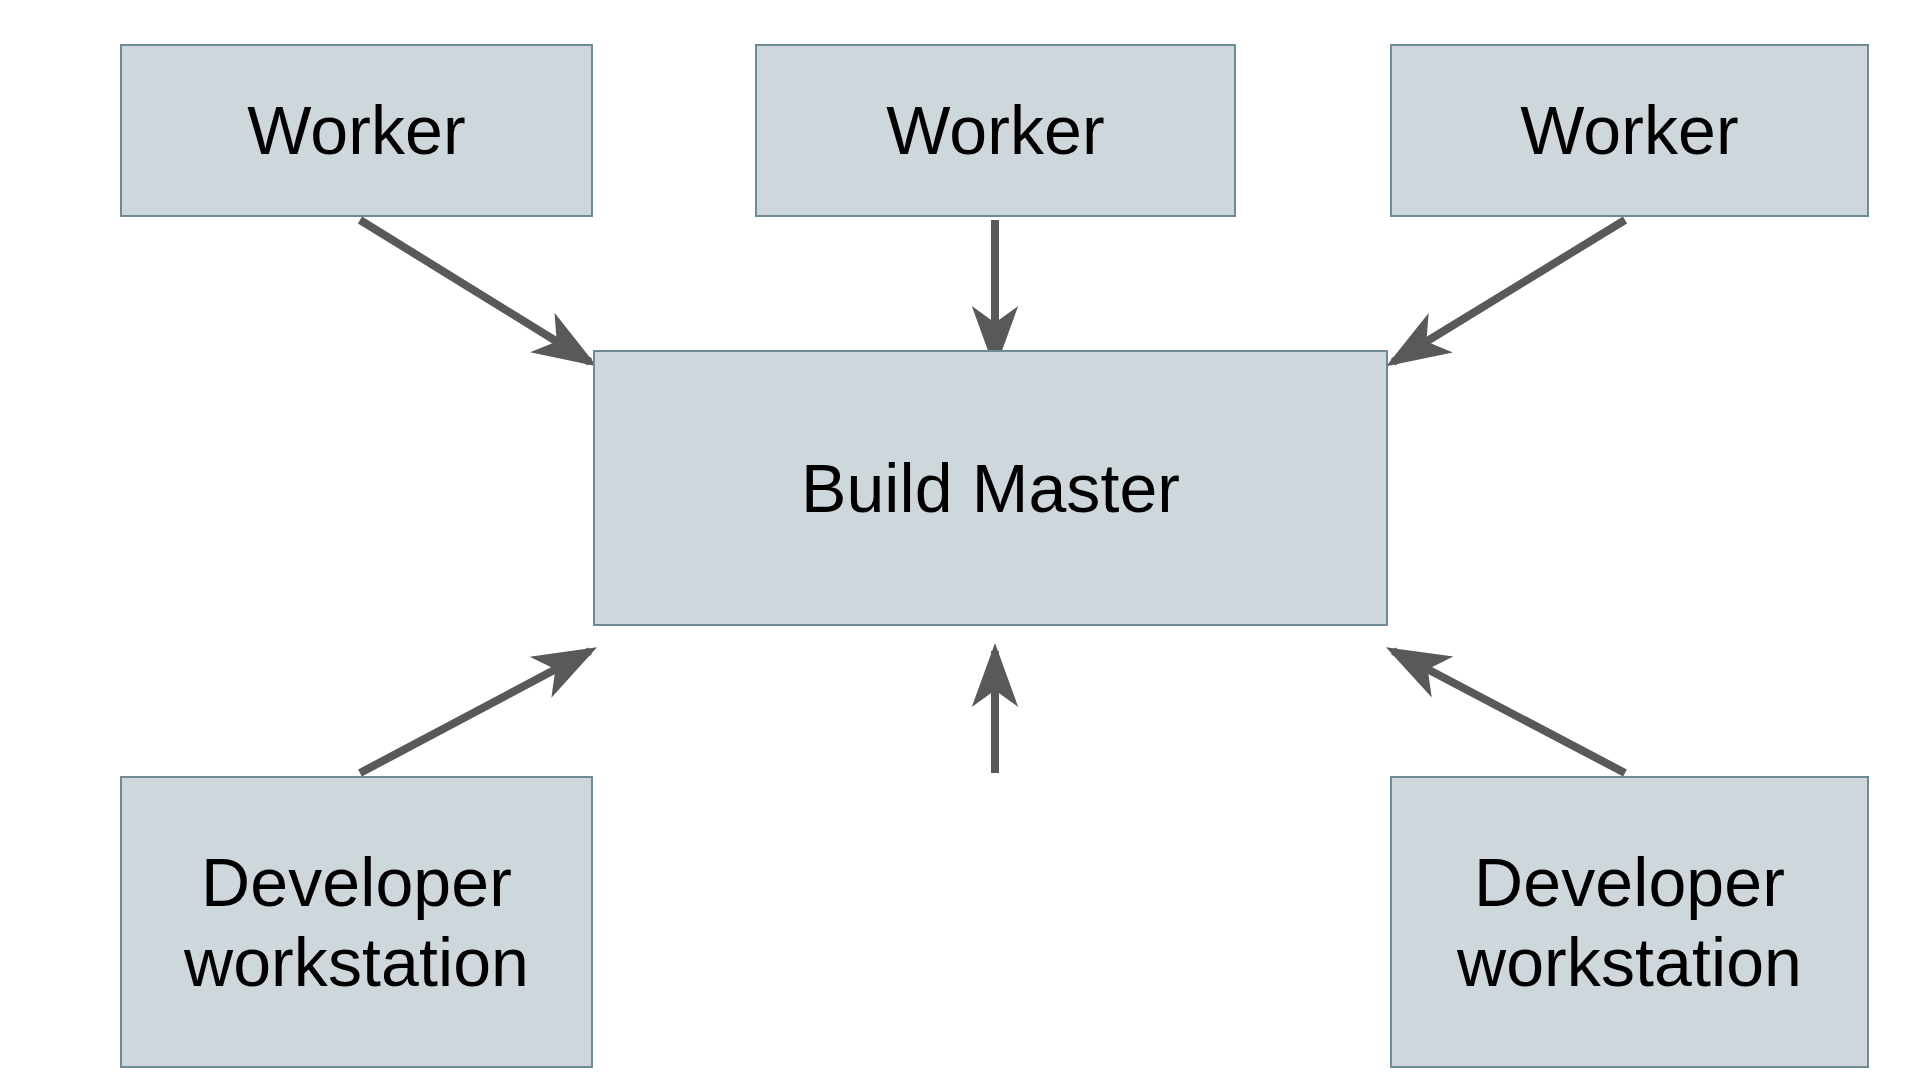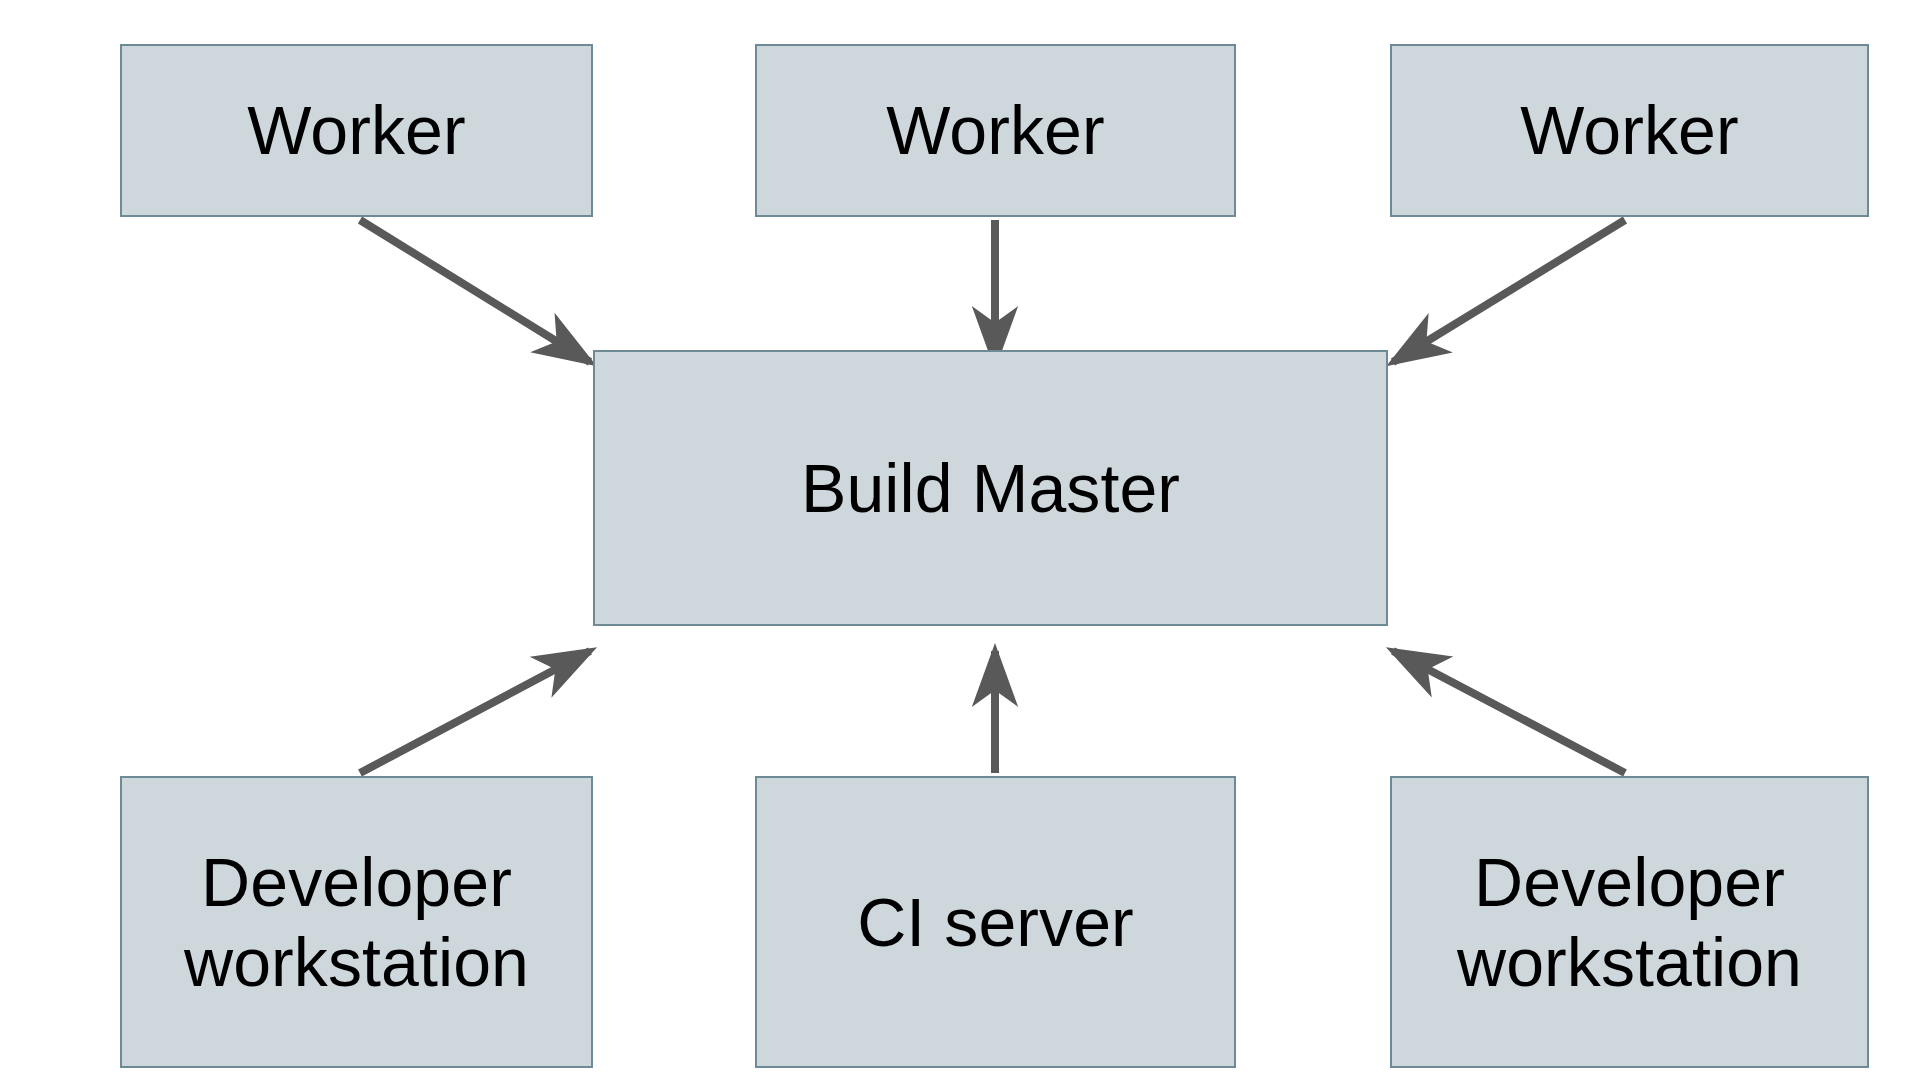--- a/index.html
+++ b/index.html
@@ -92,22 +92,19 @@
 
   <div class="node n-master">
     <span class="node-label">Build Master</span>
   </div>
 
   <div class="node n-devleft">
     <span class="node-label">Developer
 workstation</span>
   </div>
 
-  <div class="node n-ci">
-    <span class="node-label">CI server</span>
-  </div>
 
   <div class="node n-devright">
     <span class="node-label">Developer
 workstation</span>
   </div>
 
 </div>
 
 </body></html>

